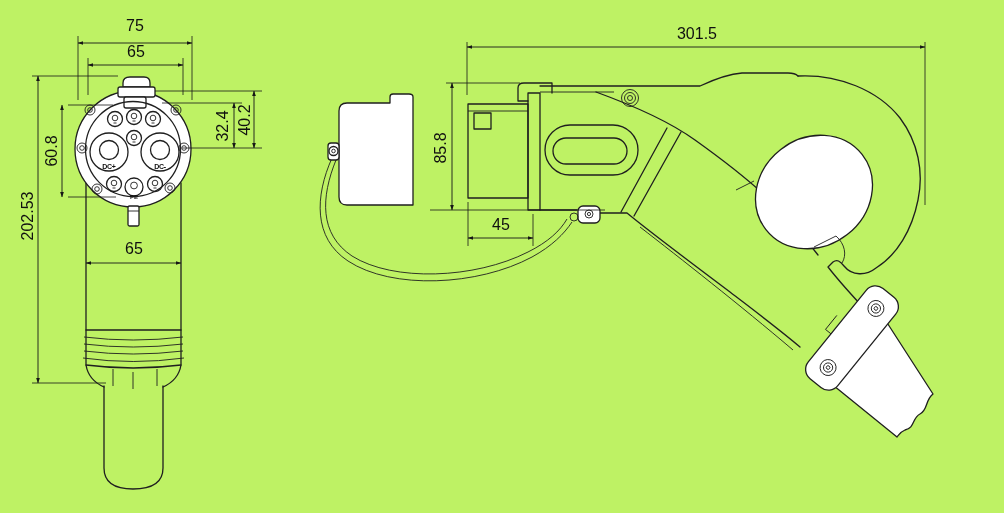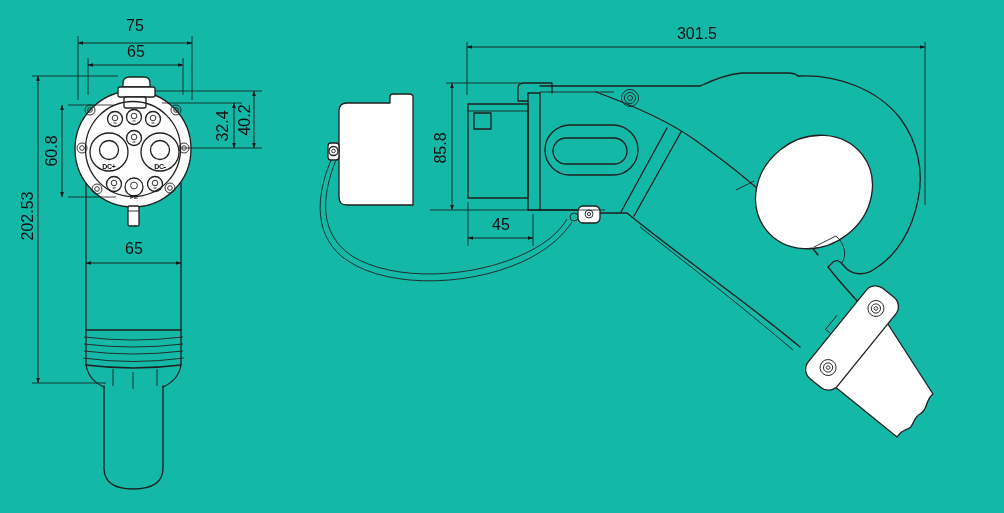--- a/index.html
+++ b/index.html
@@ -1,16 +1,16 @@
 <!DOCTYPE html>
 <html><head>
 <meta charset="utf-8">
 <style>
   html,body{margin:0;padding:0;background:#ffffff;}
-  .sheet{position:relative;width:1004px;height:513px;background:#14b8a6;overflow:hidden;
+  .sheet{position:relative;width:1004px;height:513px;background:#bef264;overflow:hidden;
          font-family:"Liberation Sans", sans-serif;}
   svg{position:absolute;left:0;top:0;}
   .ol{stroke:#1f1f1f;stroke-width:1.3;fill:none;stroke-linecap:round;stroke-linejoin:round;}
   .olw{stroke:#1f1f1f;stroke-width:1.3;fill:#ffffff;stroke-linejoin:round;}
   .thin{stroke:#1f1f1f;stroke-width:0.9;fill:none;}
   .dim{stroke:#161616;stroke-width:0.9;fill:none;}
   .ext{stroke:#161616;stroke-width:0.8;fill:none;}
   .dimtxt{fill:#101010;font-size:16px;text-anchor:middle;}
   .pintxt{fill:#101010;font-size:7px;font-weight:bold;text-anchor:middle;letter-spacing:-0.3px;}
   .petxt{fill:#101010;font-size:6px;font-weight:bold;text-anchor:middle;}

